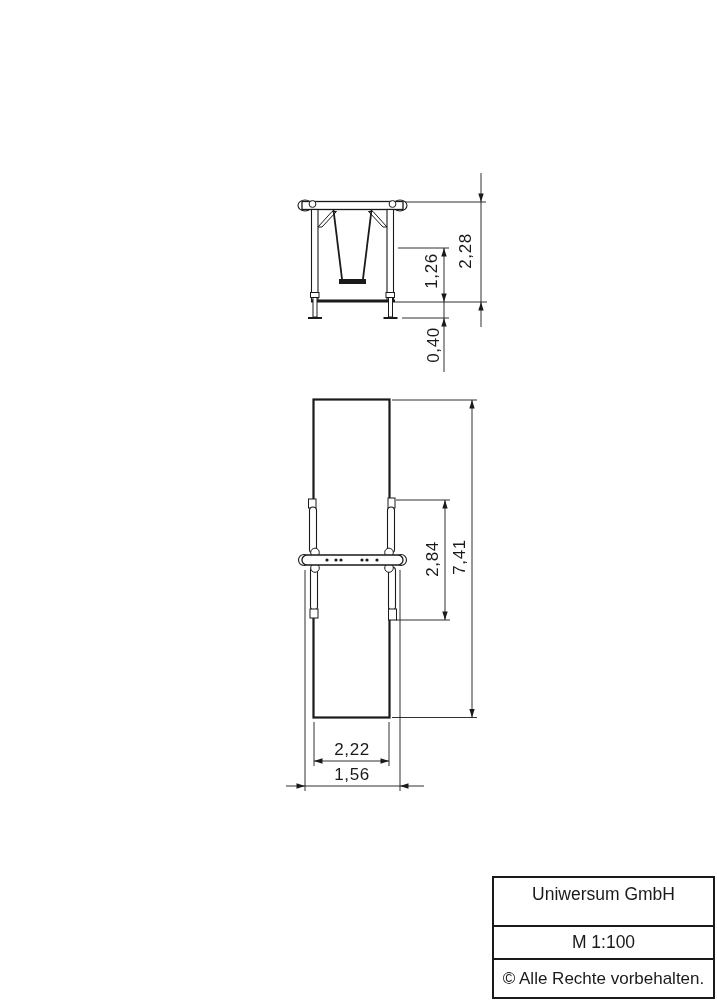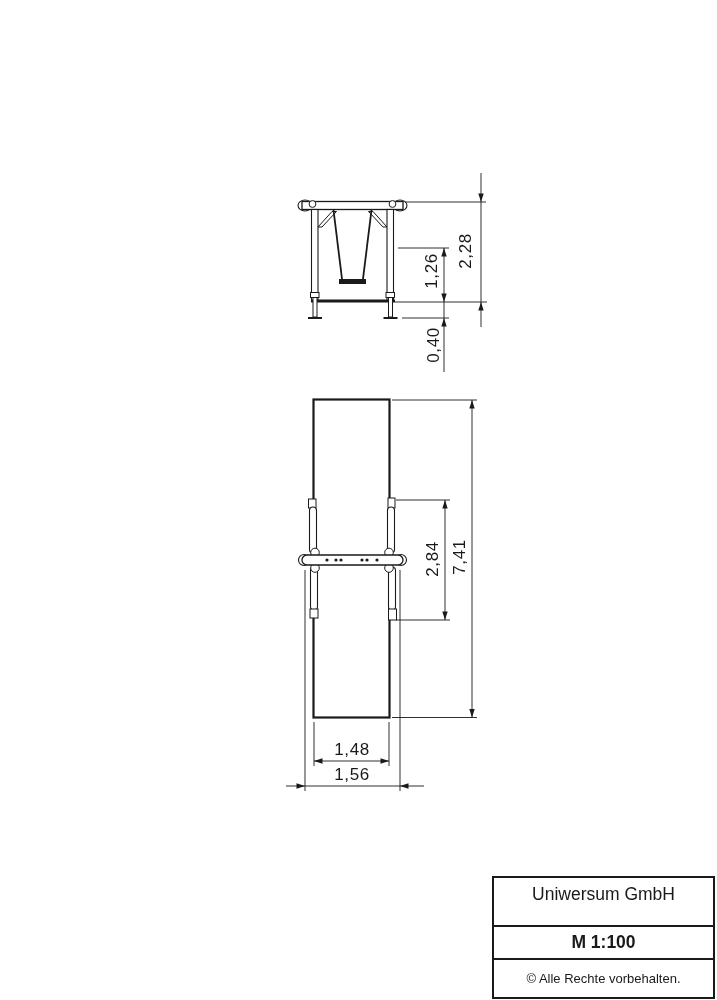--- a/index.html
+++ b/index.html
@@ -14,23 +14,23 @@
   }
   .dim-label.vertical { transform:translate(-50%,-50%) rotate(-90deg); }
   .title-block {
     position:absolute; left:492px; top:876px; width:219px; height:119px;
     border:2px solid #1a1a1a; background:#fff; box-sizing:content-box;
     display:flex; flex-direction:column;justify-content:flex-end;
   }
   .tb-row1 { height:49px; box-sizing:border-box; border-bottom:2px solid #1a1a1a;
              text-align:center; padding-top:6px; font-size:17.5px; }
   .tb-row2 { height:33px; box-sizing:border-box; border-bottom:2px solid #1a1a1a;
-             display:flex; align-items:center; justify-content:center; font-size:17.5px;font-weight:bold; }
+             display:flex; align-items:center; justify-content:center; font-size:17.5px; }
   .tb-row3 { flex:1; display:flex; align-items:center; justify-content:center;
-             font-size:13px; }
+             font-size:17px; }
 </style>
 </head>
 <body>
 
 <div class="canvas">
 
   <svg class="drawing" width="717" height="1000" viewBox="0 0 717 1000">
     <g stroke="#1a1a1a" fill="none">
 
       <g>
@@ -144,21 +144,21 @@
         <polygon points="400,786 408.5,783.3 408.5,788.7" fill="#1a1a1a" stroke="none"></polygon>
       </g>
     </g>
   </svg>
 
   <div class="dim-label vertical" style="left:465px; top:251px;">2,28</div>
   <div class="dim-label vertical" style="left:431px; top:271px;">1,26</div>
   <div class="dim-label vertical" style="left:433px; top:345px;">0,40</div>
   <div class="dim-label vertical" style="left:459px; top:557px;">7,41</div>
   <div class="dim-label vertical" style="left:432px; top:559px;">2,84</div>
-  <div class="dim-label" style="left:352px; top:749px;">1,48</div>
+  <div class="dim-label" style="left:352px; top:749px;">2,22</div>
   <div class="dim-label" style="left:352px; top:774px;">1,56</div>
 
   <div class="title-block">
     <div class="tb-row1">Uniwersum GmbH</div>
     <div class="tb-row2">M 1:100</div>
     <div class="tb-row3">© Alle Rechte vorbehalten.</div>
   </div>
 
 </div>
 

